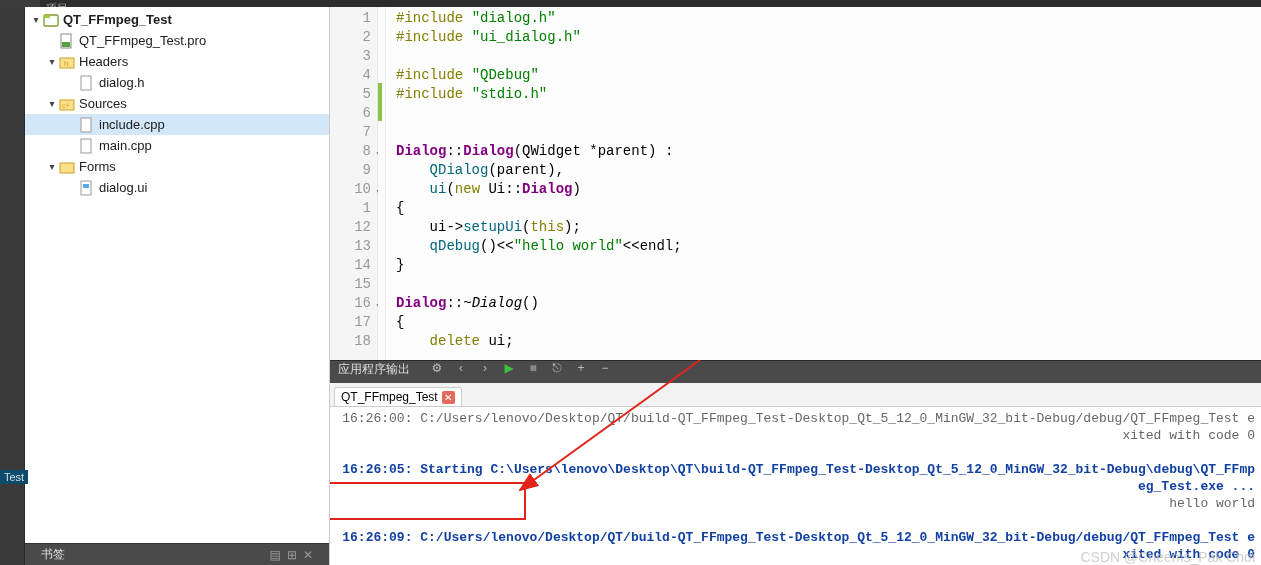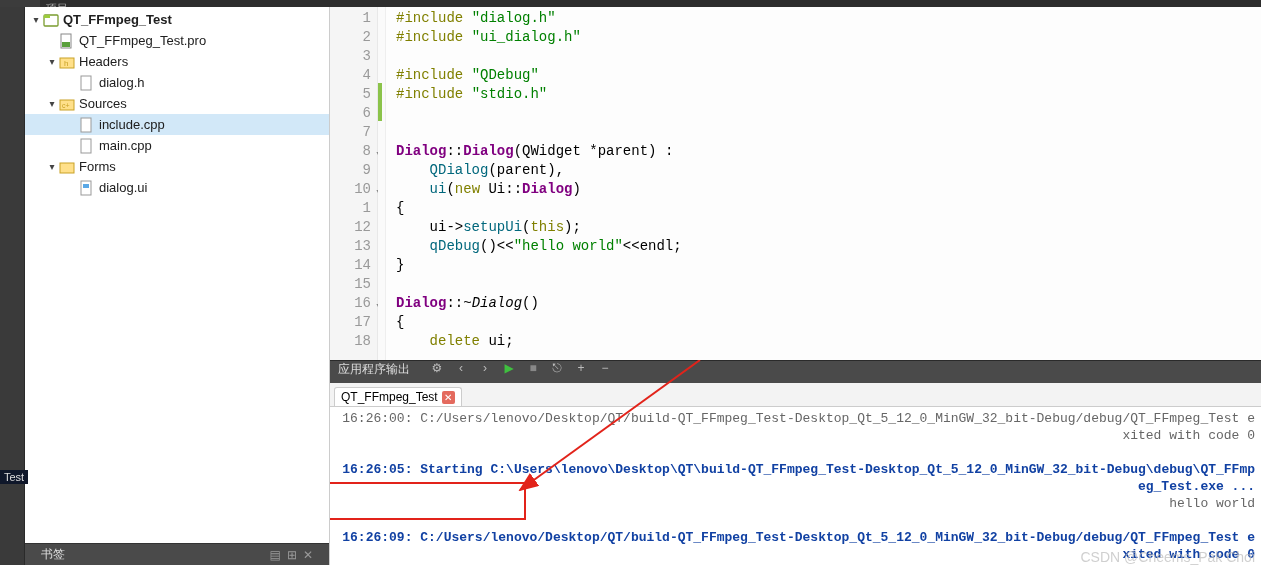--- a/index.html
+++ b/index.html
@@ -75,21 +75,21 @@
   gap: 0;
   padding: 0 16px;
 }
 .bookmark-bar .sp { margin-left: auto; display: flex; gap: 6px; color: #bbb;}
 .bk-icon { font-size: 12px; color: #999; }
 
 .test-tag {
   position: absolute;
   left: 0;
   top: 470px;
-  background: #0f172a;
+  background: #0c4a6e;
   color: #ddd;
   font-size: 11px;
   padding: 1px 4px;
 }
 
 .center-col {
   flex: 1;
   display: flex;
   flex-direction: column;
   min-width: 0;

